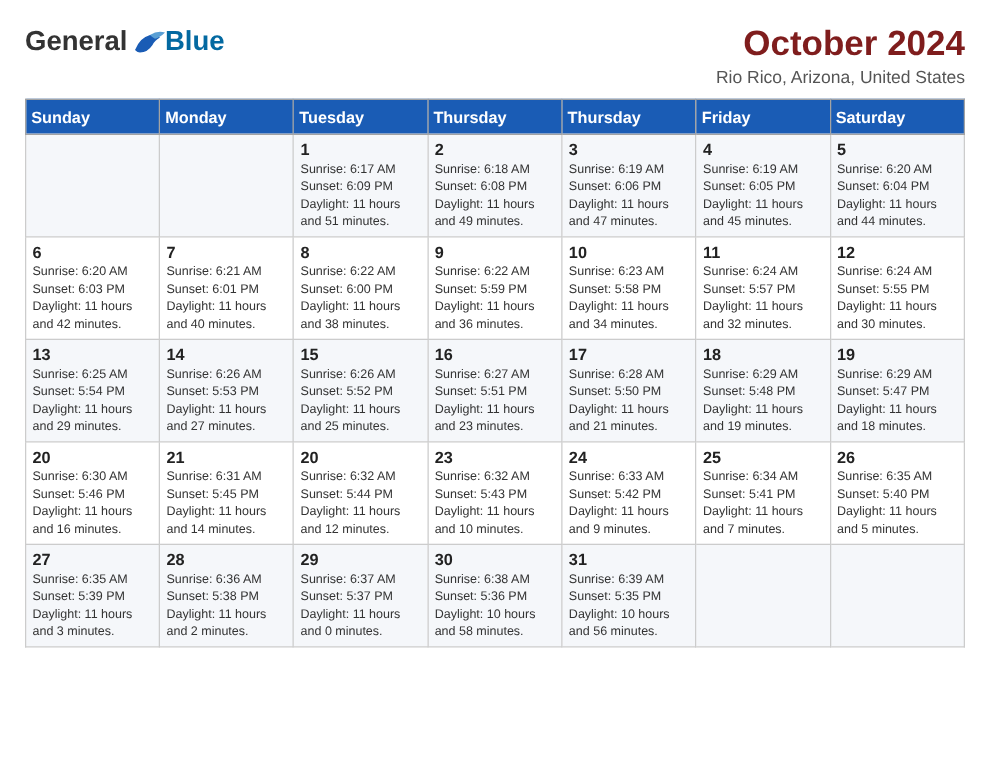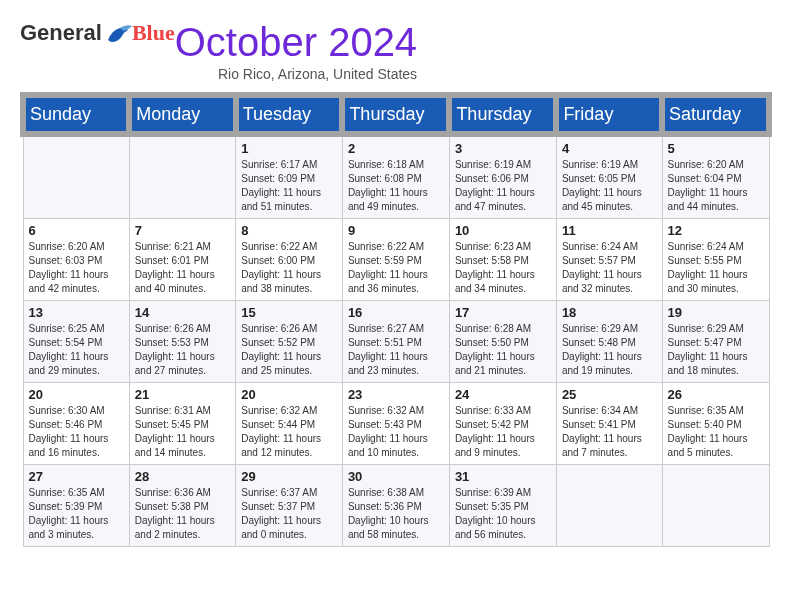--- a/index.html
+++ b/index.html
@@ -5,70 +5,70 @@
     * { margin: 0; padding: 0; box-sizing: border-box; }
     body {
       font-family: Arial, sans-serif;
       background: #fff;
       width: 792px;
       min-height: 612px;
       padding: 20px;
     }
     .header {
       display: flex;
-      justify-content: flex-start;
+      justify-content: space-between;
       align-items: flex-start;
       margin-bottom: 10px;
     }
     .logo {
       display: flex;
       flex-direction: column;
       align-items: flex-start;
     }
     .logo-text {
       display: flex;
       align-items: center;
       font-size: 22px;
       font-weight: bold;
       color: #333;
     }
     .logo-general { color: #333; }
-    .logo-blue { color: #ef4444; font-family: Liberation Serif, serif; }
+    .logo-blue { color: #0369a1; }
     .logo-bird {
       width: 28px;
       height: 22px;
       margin-left: 2px;
     }
     .title-block {
       text-align: right;
     }
     .month-title {
-      font-size: 40px;
-      font-weight: normal;
-      color: #6d28d9;
+      font-size: 28px;
+      font-weight: bold;
+      color: #7f1d1d;
       line-height: 1.1;
     }
     .location {
       font-size: 14px;
       color: #555;
       margin-top: 2px;
     }
     .calendar {
       width: 100%;
       border-collapse: collapse;
       font-size: 11px;
     }
     .calendar thead th {
       background-color: #1a5cb5;
       color: #fff;
       padding: 6px 4px;
       text-align: left;
-      font-size: 18px;
-      font-weight: normal;
-      border: 6px solid #a3a3a3;
+      font-size: 13px;
+      font-weight: bold;
+      border: 1px solid #a3a3a3;
     }
     .calendar tbody td {
       border: 1px solid #ccc;
       vertical-align: top;
       padding: 4px 5px;
       min-height: 80px;
       width: 108px;
       background: #fff;
     }
     .calendar tbody tr:nth-child(odd) td {

